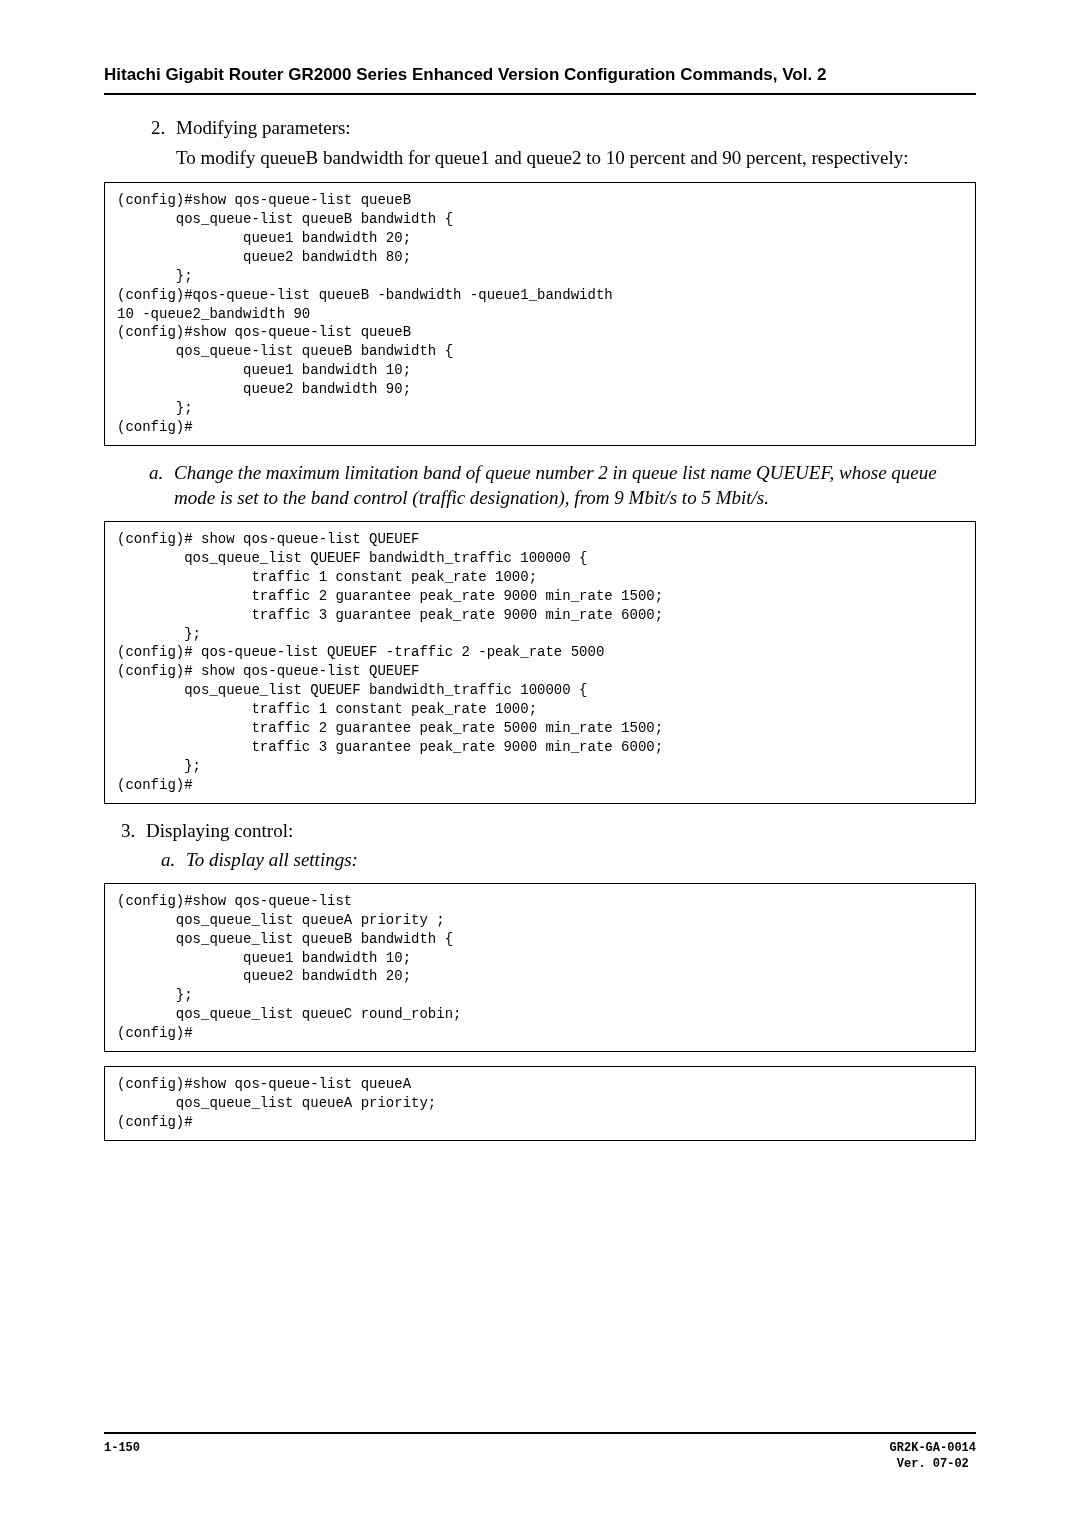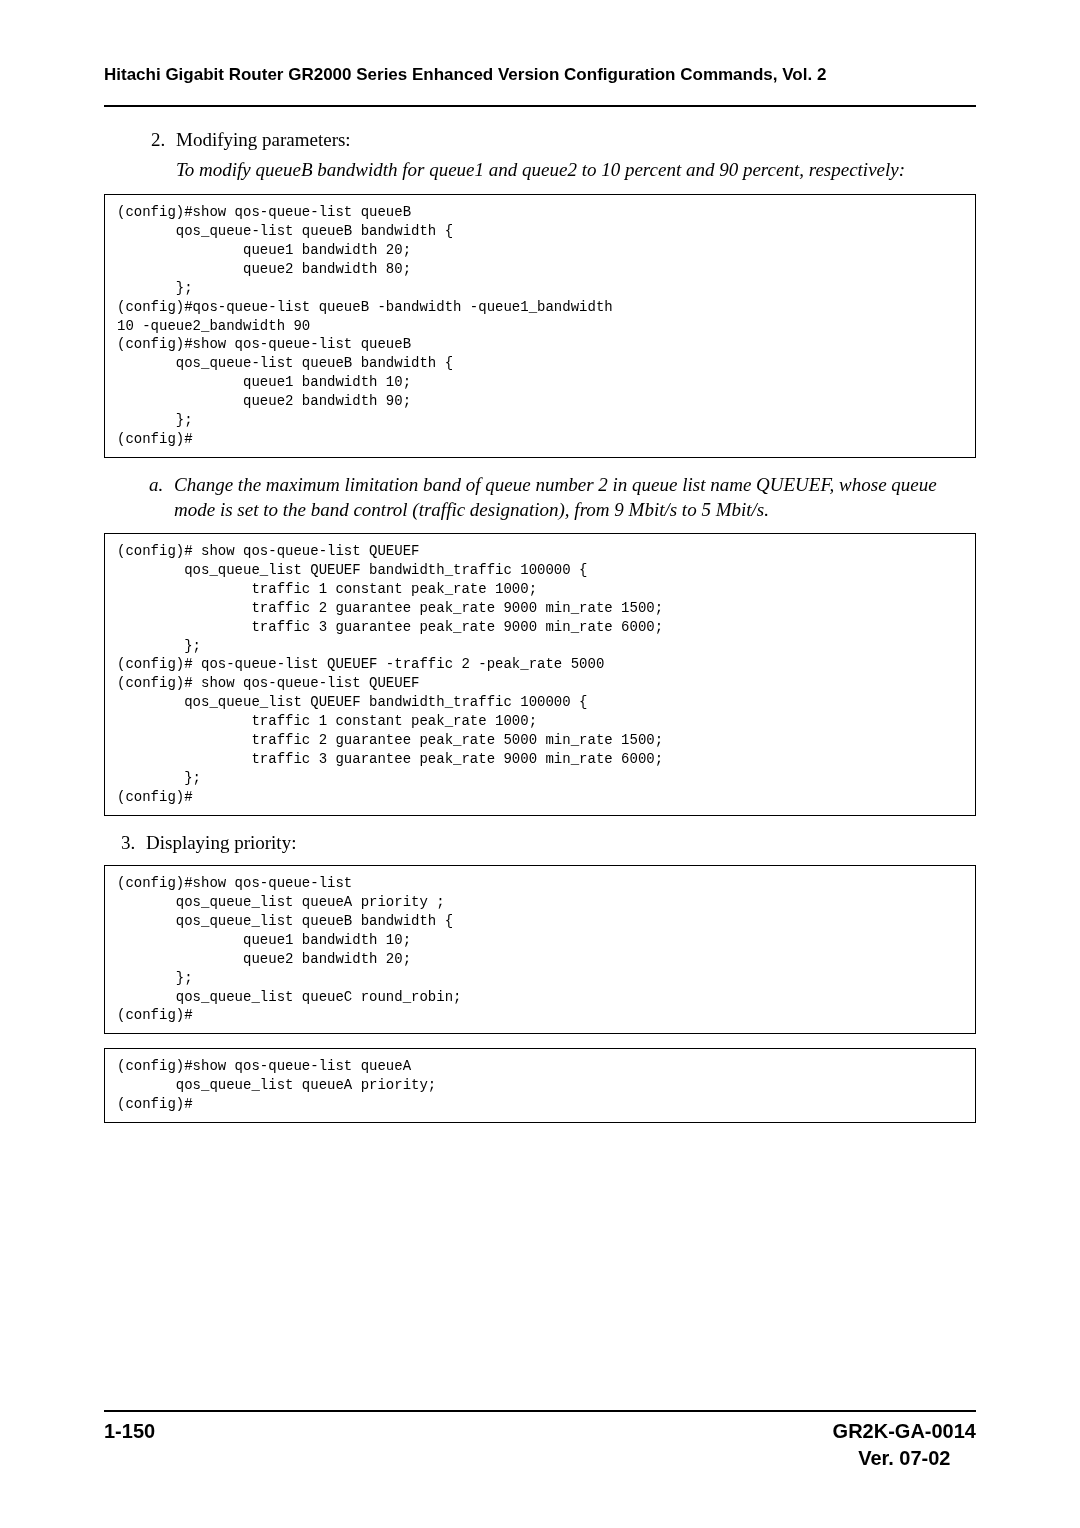--- a/index.html
+++ b/index.html
@@ -18,21 +18,21 @@
     box-sizing: border-box;
     padding: 64px 104px 40px 104px;
     position: relative;
     height: 100%;
   }
   .running-head {
     font-family: Arial, Helvetica, sans-serif;
     font-weight: bold;
     font-size: 17px;
     border-bottom: 2px solid #000;
-    padding-bottom: 18px;
+    padding-bottom: 6px;
     margin-bottom: 20px;
   }
   ol.num {
     list-style: decimal;
     padding-left: 66px;
     margin: 0 0 8px 0;
   }
   ol.num > li {
     padding-left: 6px;
     margin-bottom: 6px;
@@ -42,41 +42,40 @@
     padding-left: 64px;
     margin: 10px 0 8px 0;
   }
   ol.alpha > li {
     padding-left: 6px;
     margin-bottom: 6px;
     font-style: italic;
   }
   .body-para {
     margin: 4px 0 12px 0;
-    font-style: italic;
   }
   .codebox {
     border: 1px solid #000;
     padding: 8px 12px;
     margin: 10px 0 14px 0;
     font-family: Consolas, "Courier New", monospace;
     font-size: 14px;
     line-height: 1.35;
     white-space: pre;
     overflow: hidden;
   }
   .footer {
     position: absolute;
     left: 104px;
     right: 104px;
     bottom: 56px;
     border-top: 2px solid #000;
     padding-top: 6px;
-    font-family: Liberation Sans, sans-serif;
-    font-size: 20px;
+    font-family: Liberation Mono, monospace;
+    font-size: 12px;
     font-weight: bold;
   }
   .footer .left { float: left; }
   .footer .right { float: right; text-align: center; }
   .footer::after { content: ""; display: block; clear: both; }
 </style>
 </head>
 <body>
 
 <div class="page">
@@ -118,21 +117,24 @@
 (config)# show qos-queue-list QUEUEF
         qos_queue_list QUEUEF bandwidth_traffic 100000 {
                 traffic 1 constant peak_rate 1000;
                 traffic 2 guarantee peak_rate 5000 min_rate 1500;
                 traffic 3 guarantee peak_rate 9000 min_rate 6000;
         };
 (config)#</div>
 
   <ol class="num" start="3" style="padding-left:36px;">
     <li>
-      <span>Displaying priority:</span>
+      <span>Displaying control:</span>
+      <ol class="alpha" start="1" style="padding-left:34px; margin-top:4px;">
+        <li>To display all settings:</li>
+      </ol>
     </li>
   </ol>
 
   <div class="codebox">(config)#show qos-queue-list
        qos_queue_list queueA priority ;
        qos_queue_list queueB bandwidth {
                queue1 bandwidth 10;
                queue2 bandwidth 20;
        };
        qos_queue_list queueC round_robin;

